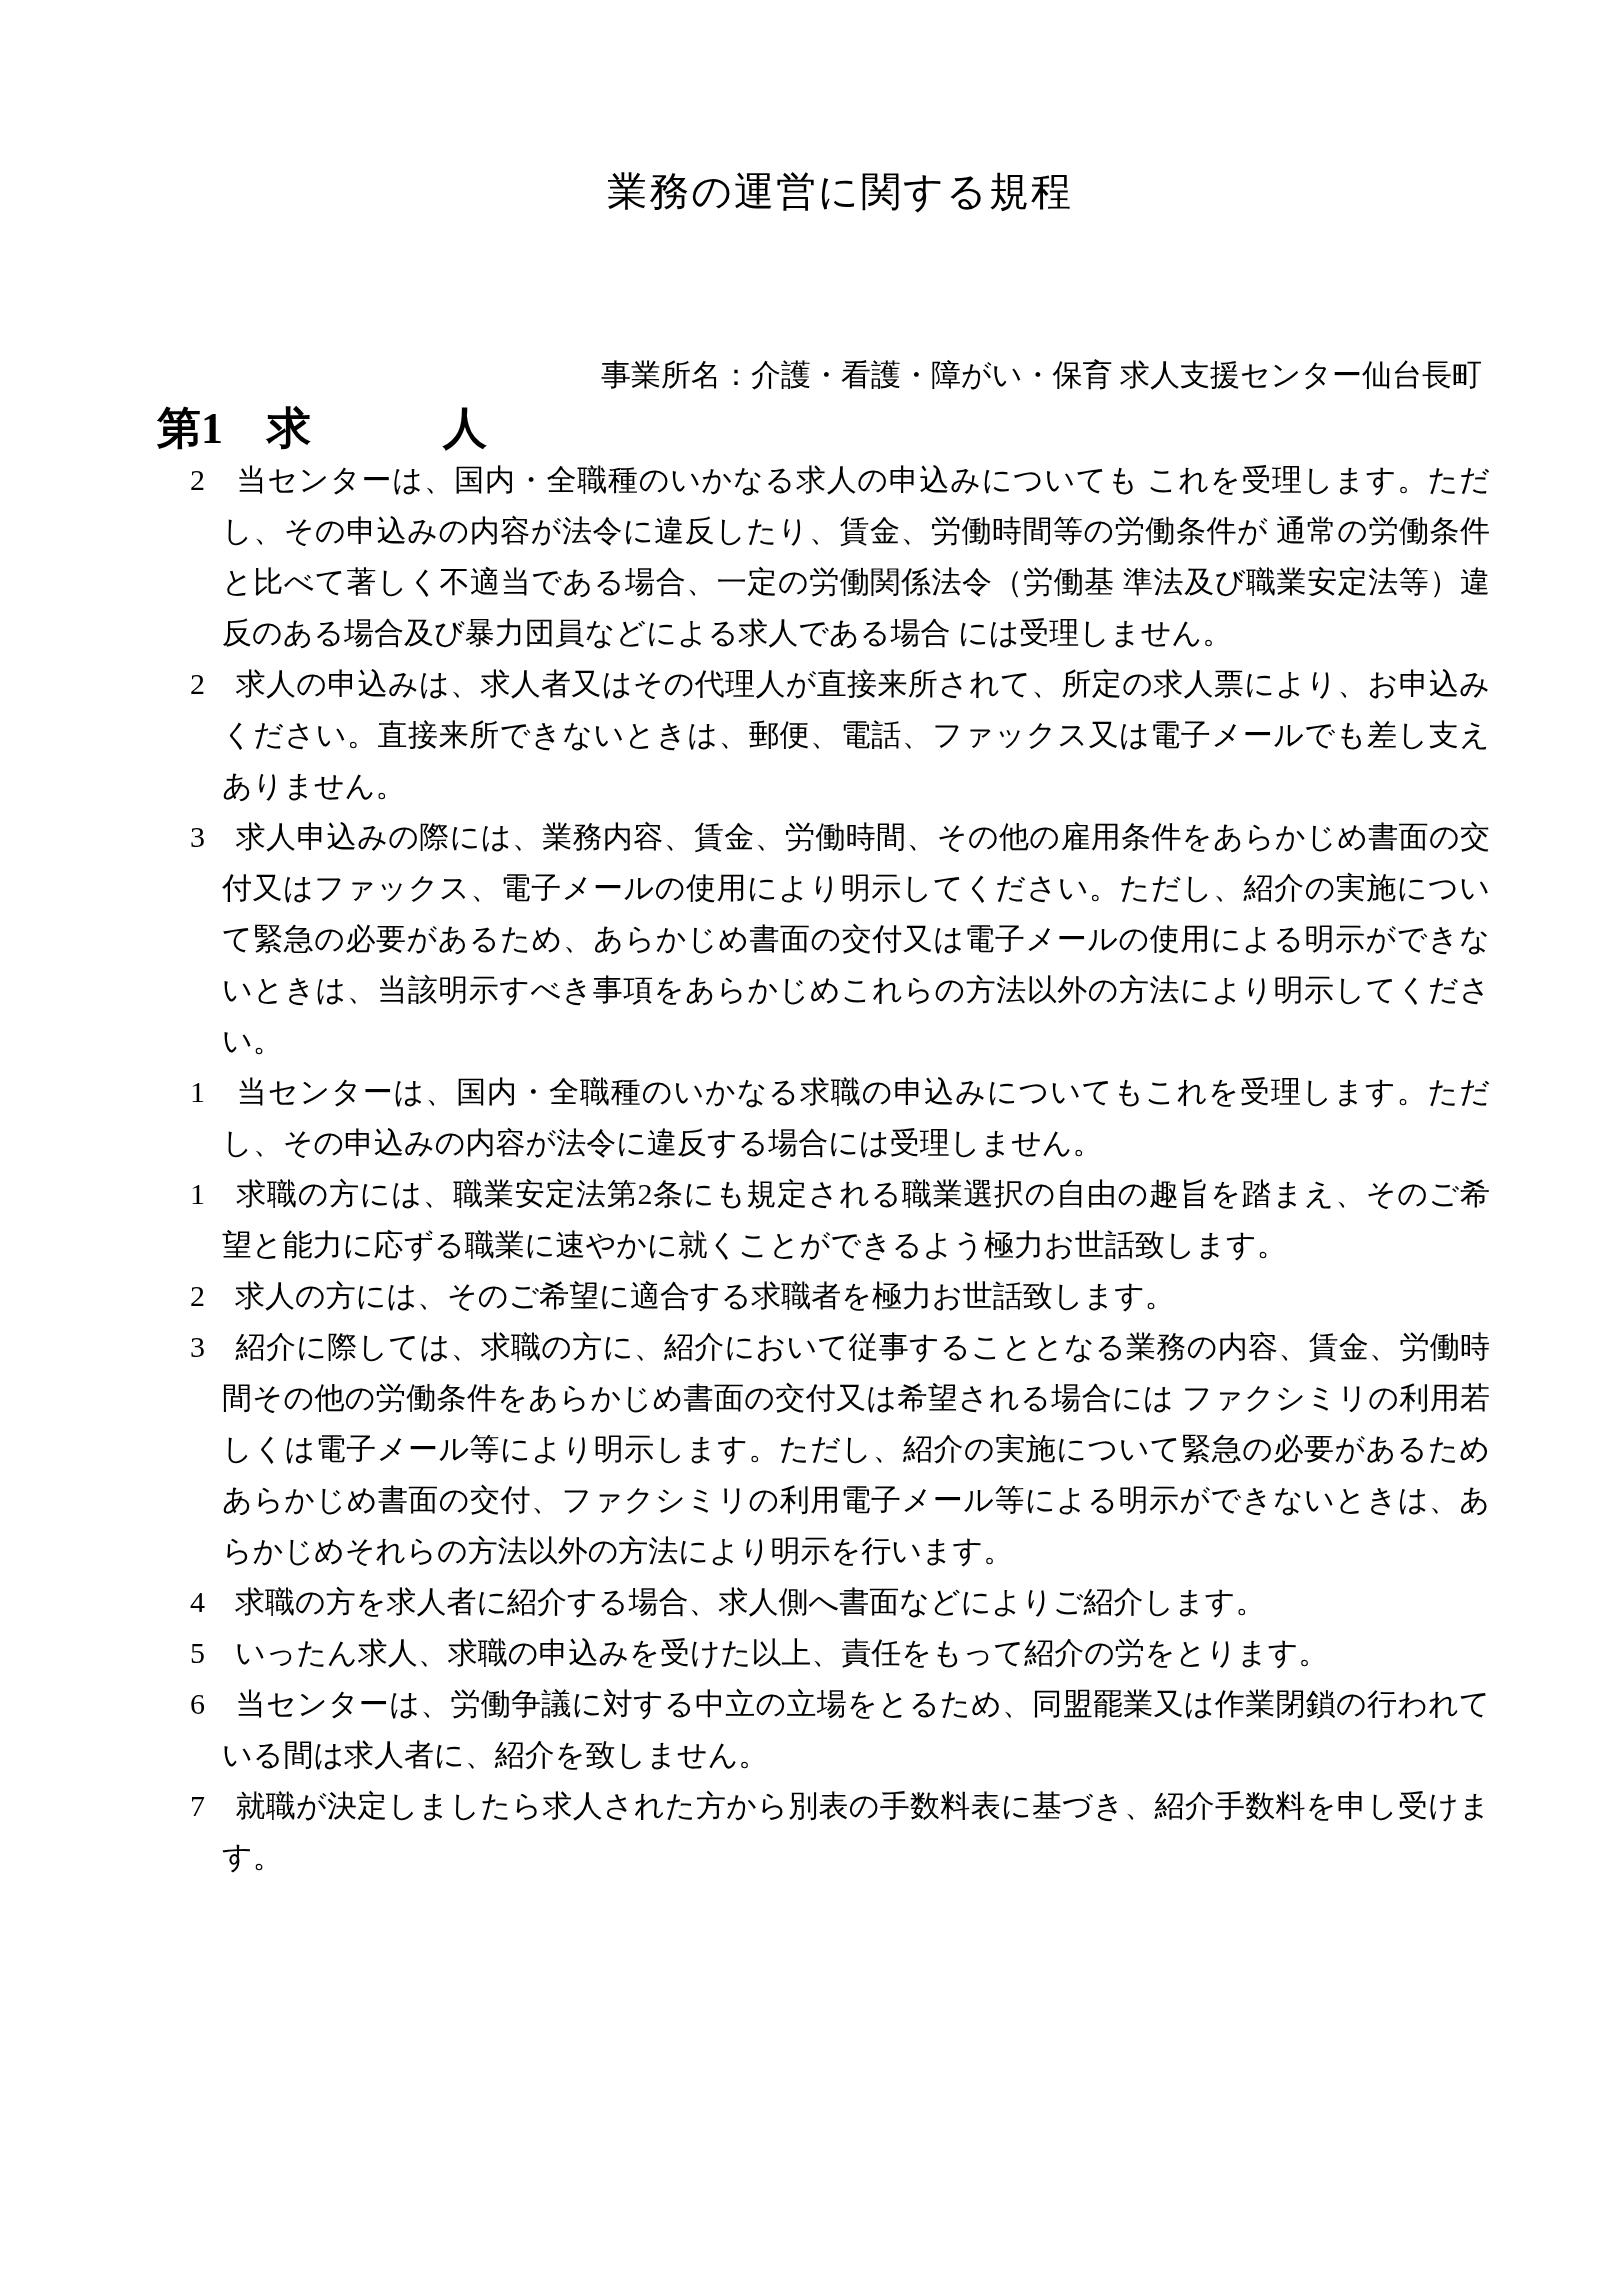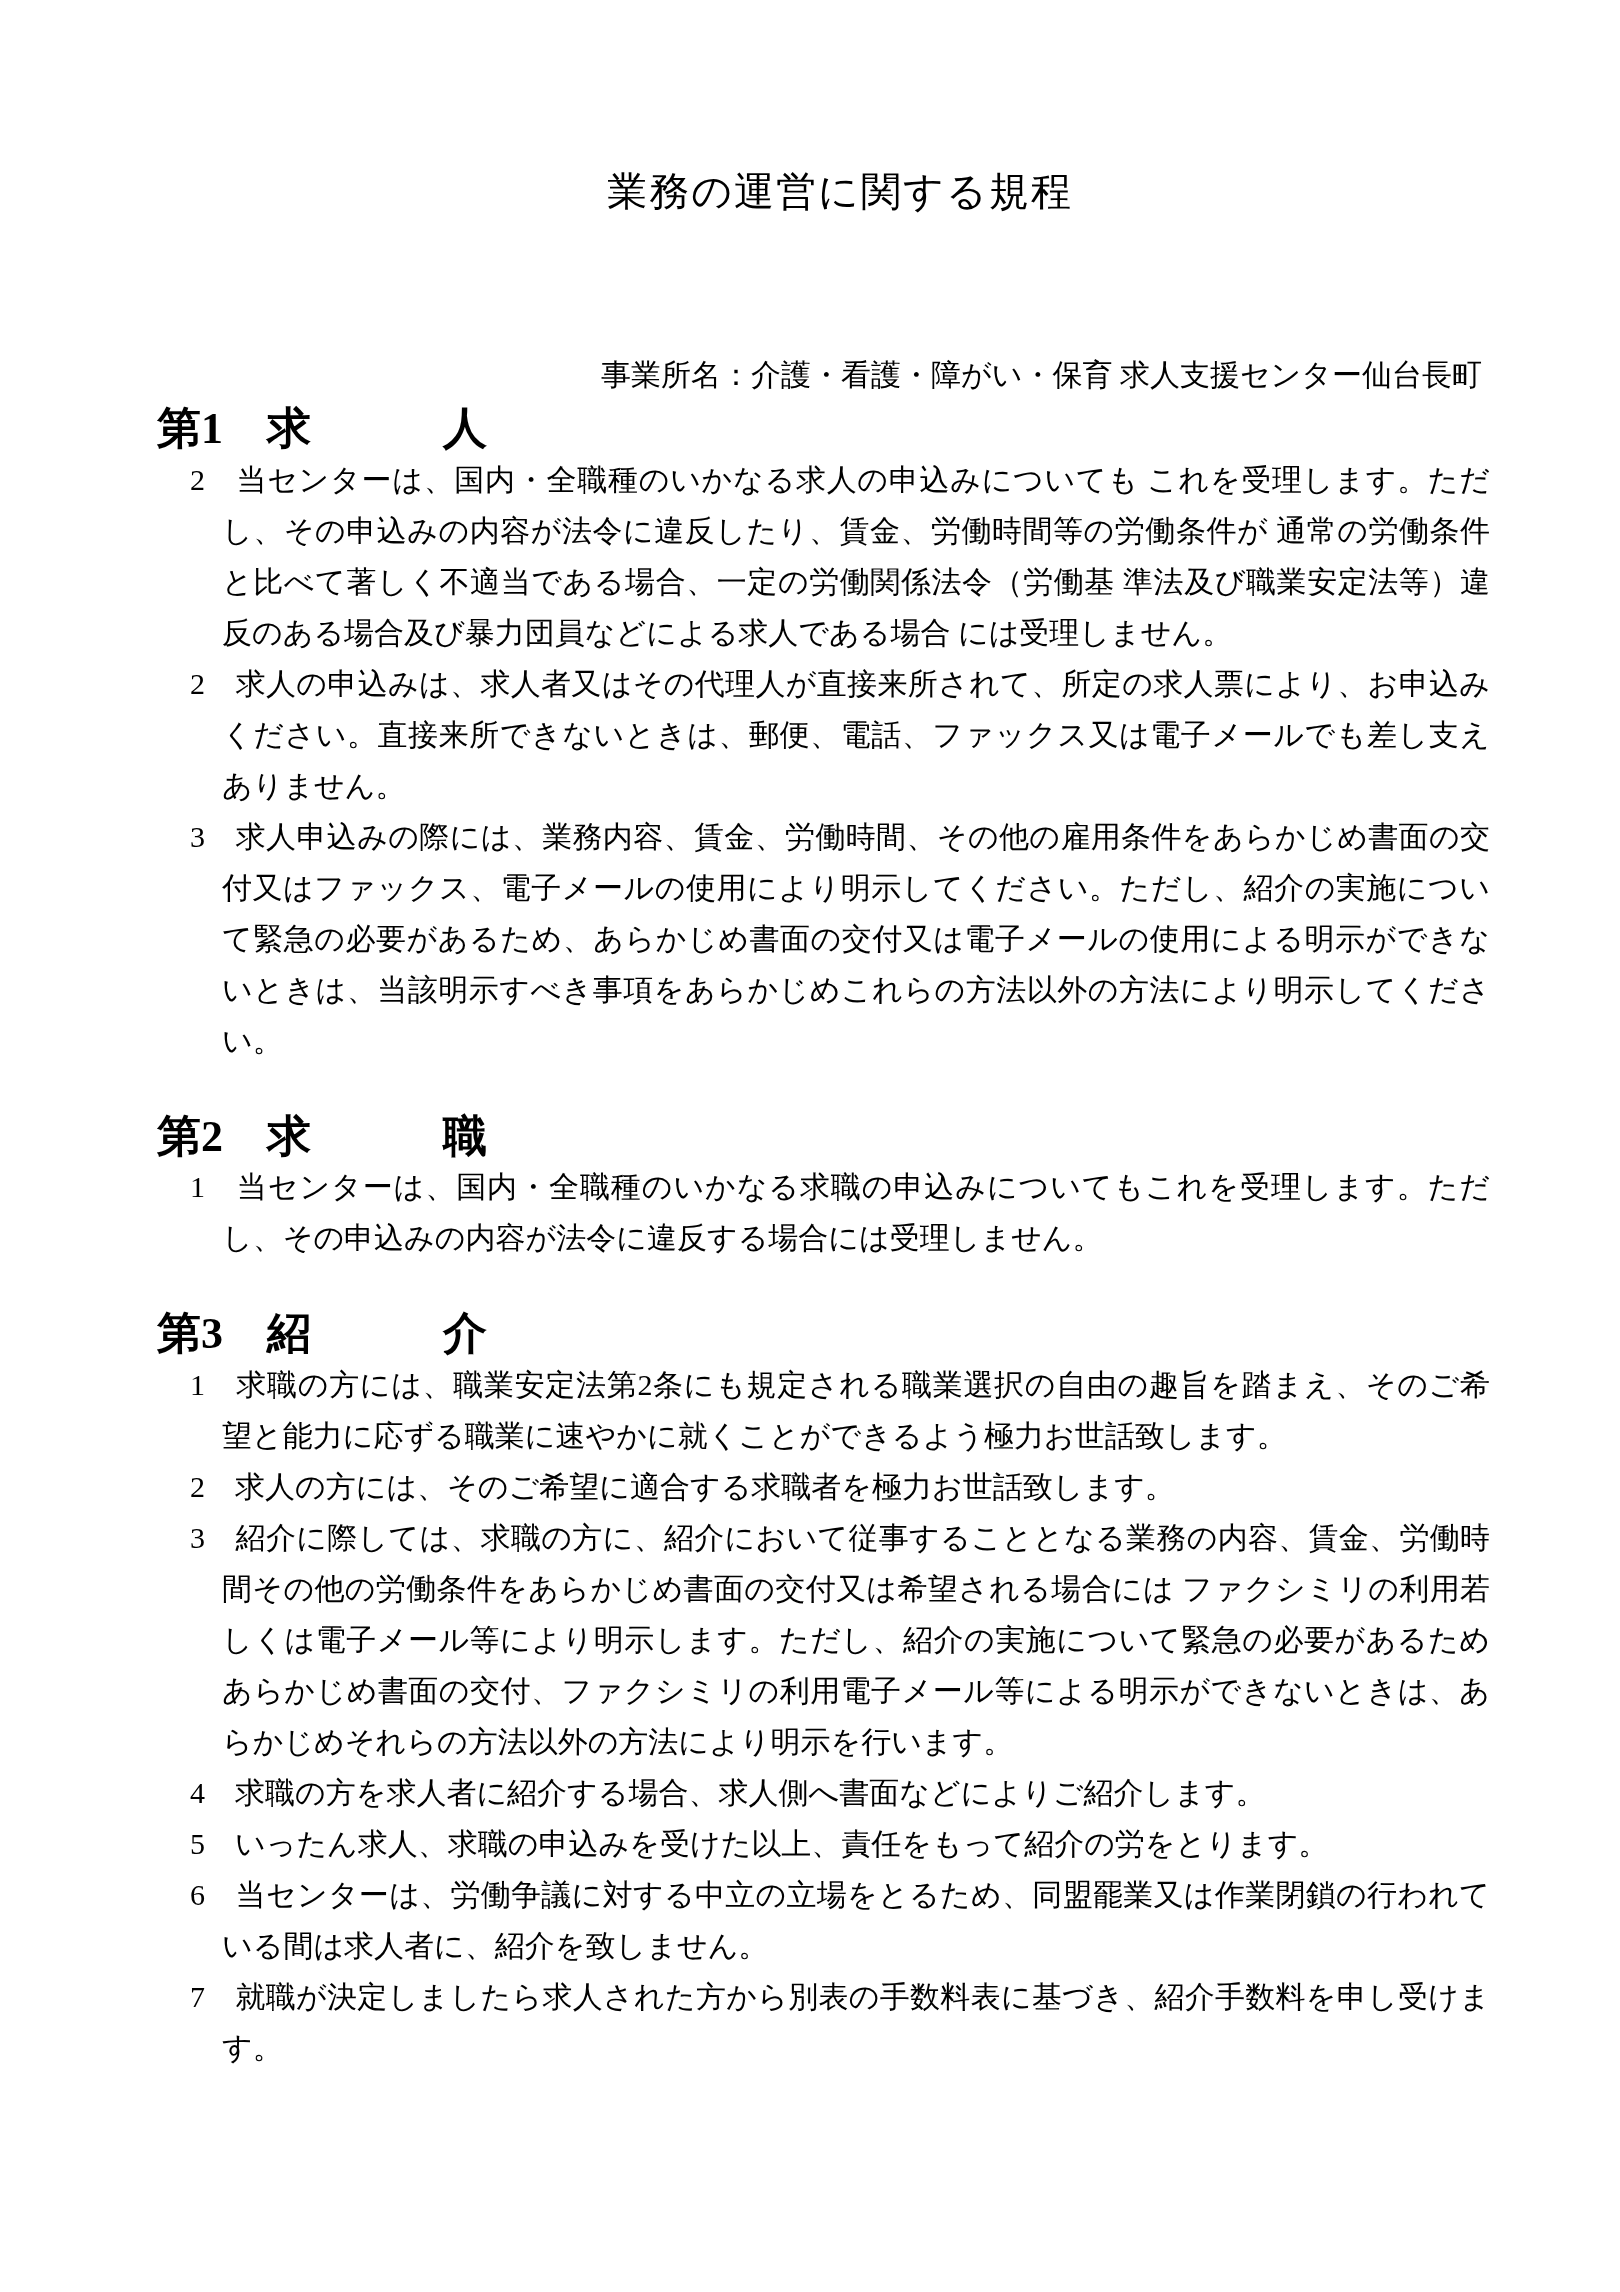--- a/index.html
+++ b/index.html
@@ -61,26 +61,24 @@
   <p class="office-line">事業所名：介護・看護・障がい・保育 求人支援センター仙台長町</p>
 
   <section>
     <h2 class="sec-heading first">第1　求　　　人</h2>
     <p class="item">2　当センターは、国内・全職種のいかなる求人の申込みについても これを受理します。ただし、その申込みの内容が法令に違反したり、賃金、労働時間等の労働条件が 通常の労働条件と比べて著しく不適当である場合、一定の労働関係法令（労働基 準法及び職業安定法等）違反のある場合及び暴力団員などによる求人である場合 には受理しません。</p>
     <p class="item">2　求人の申込みは、求人者又はその代理人が直接来所されて、所定の求人票により、お申込みください。直接来所できないときは、郵便、電話、ファックス又は電子メールでも差し支えありません。</p>
     <p class="item">3　求人申込みの際には、業務内容、賃金、労働時間、その他の雇用条件をあらかじめ書面の交付又はファックス、電子メールの使用により明示してください。ただし、紹介の実施について緊急の必要があるため、あらかじめ書面の交付又は電子メールの使用による明示ができないときは、当該明示すべき事項をあらかじめこれらの方法以外の方法により明示してください。</p>
   </section>
 
   <section>
-    <h2 class="sec-heading">第2　求　　　職</h2>
     <p class="item">1　当センターは、国内・全職種のいかなる求職の申込みについてもこれを受理します。ただし、その申込みの内容が法令に違反する場合には受理しません。</p>
   </section>
 
   <section>
-    <h2 class="sec-heading">第3　紹　　　介</h2>
     <p class="item">1　求職の方には、職業安定法第2条にも規定される職業選択の自由の趣旨を踏まえ、そのご希望と能力に応ずる職業に速やかに就くことができるよう極力お世話致します。</p>
     <p class="item">2　求人の方には、そのご希望に適合する求職者を極力お世話致します。</p>
     <p class="item">3　紹介に際しては、求職の方に、紹介において従事することとなる業務の内容、賃金、労働時間その他の労働条件をあらかじめ書面の交付又は希望される場合には ファクシミリの利用若しくは電子メール等により明示します。ただし、紹介の実施について緊急の必要があるためあらかじめ書面の交付、ファクシミリの利用電子メール等による明示ができないときは、あらかじめそれらの方法以外の方法により明示を行います。</p>
     <p class="item">4　求職の方を求人者に紹介する場合、求人側へ書面などによりご紹介します。</p>
     <p class="item">5　いったん求人、求職の申込みを受けた以上、責任をもって紹介の労をとります。</p>
     <p class="item">6　当センターは、労働争議に対する中立の立場をとるため、同盟罷業又は作業閉鎖の行われている間は求人者に、紹介を致しません。</p>
     <p class="item">7　就職が決定しましたら求人された方から別表の手数料表に基づき、紹介手数料を申し受けます。</p>
   </section>
 
 </div>

